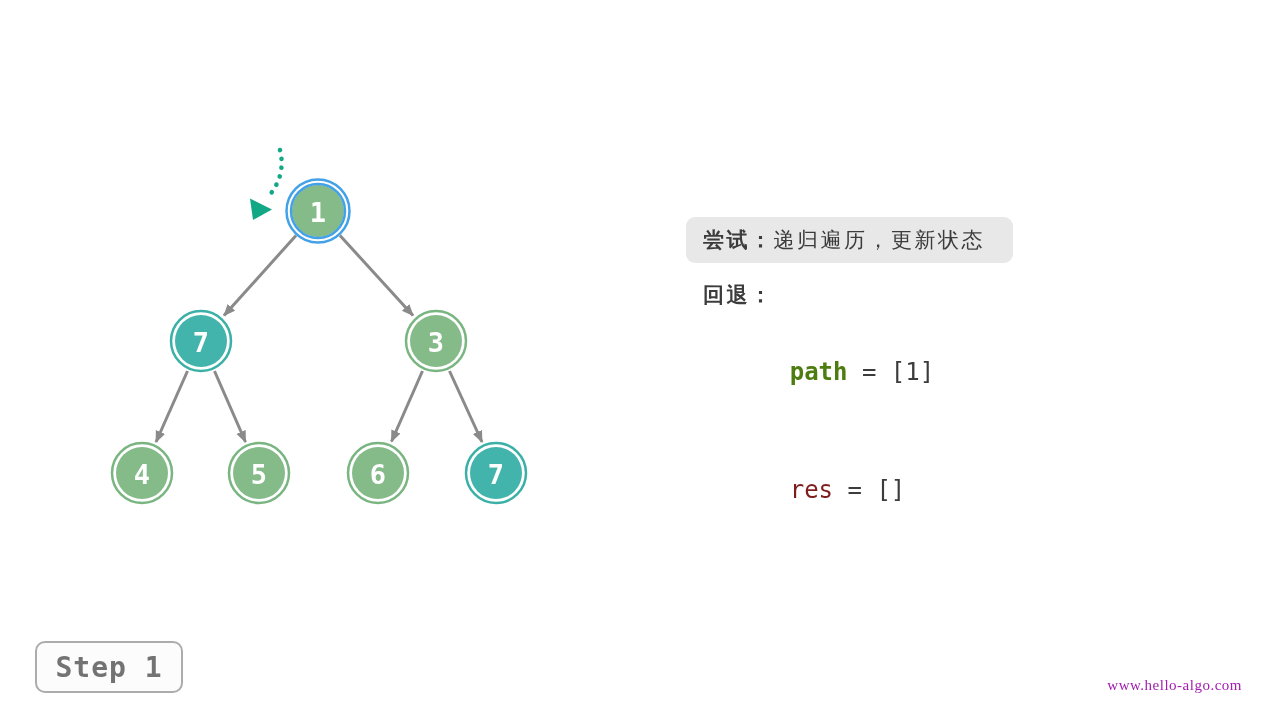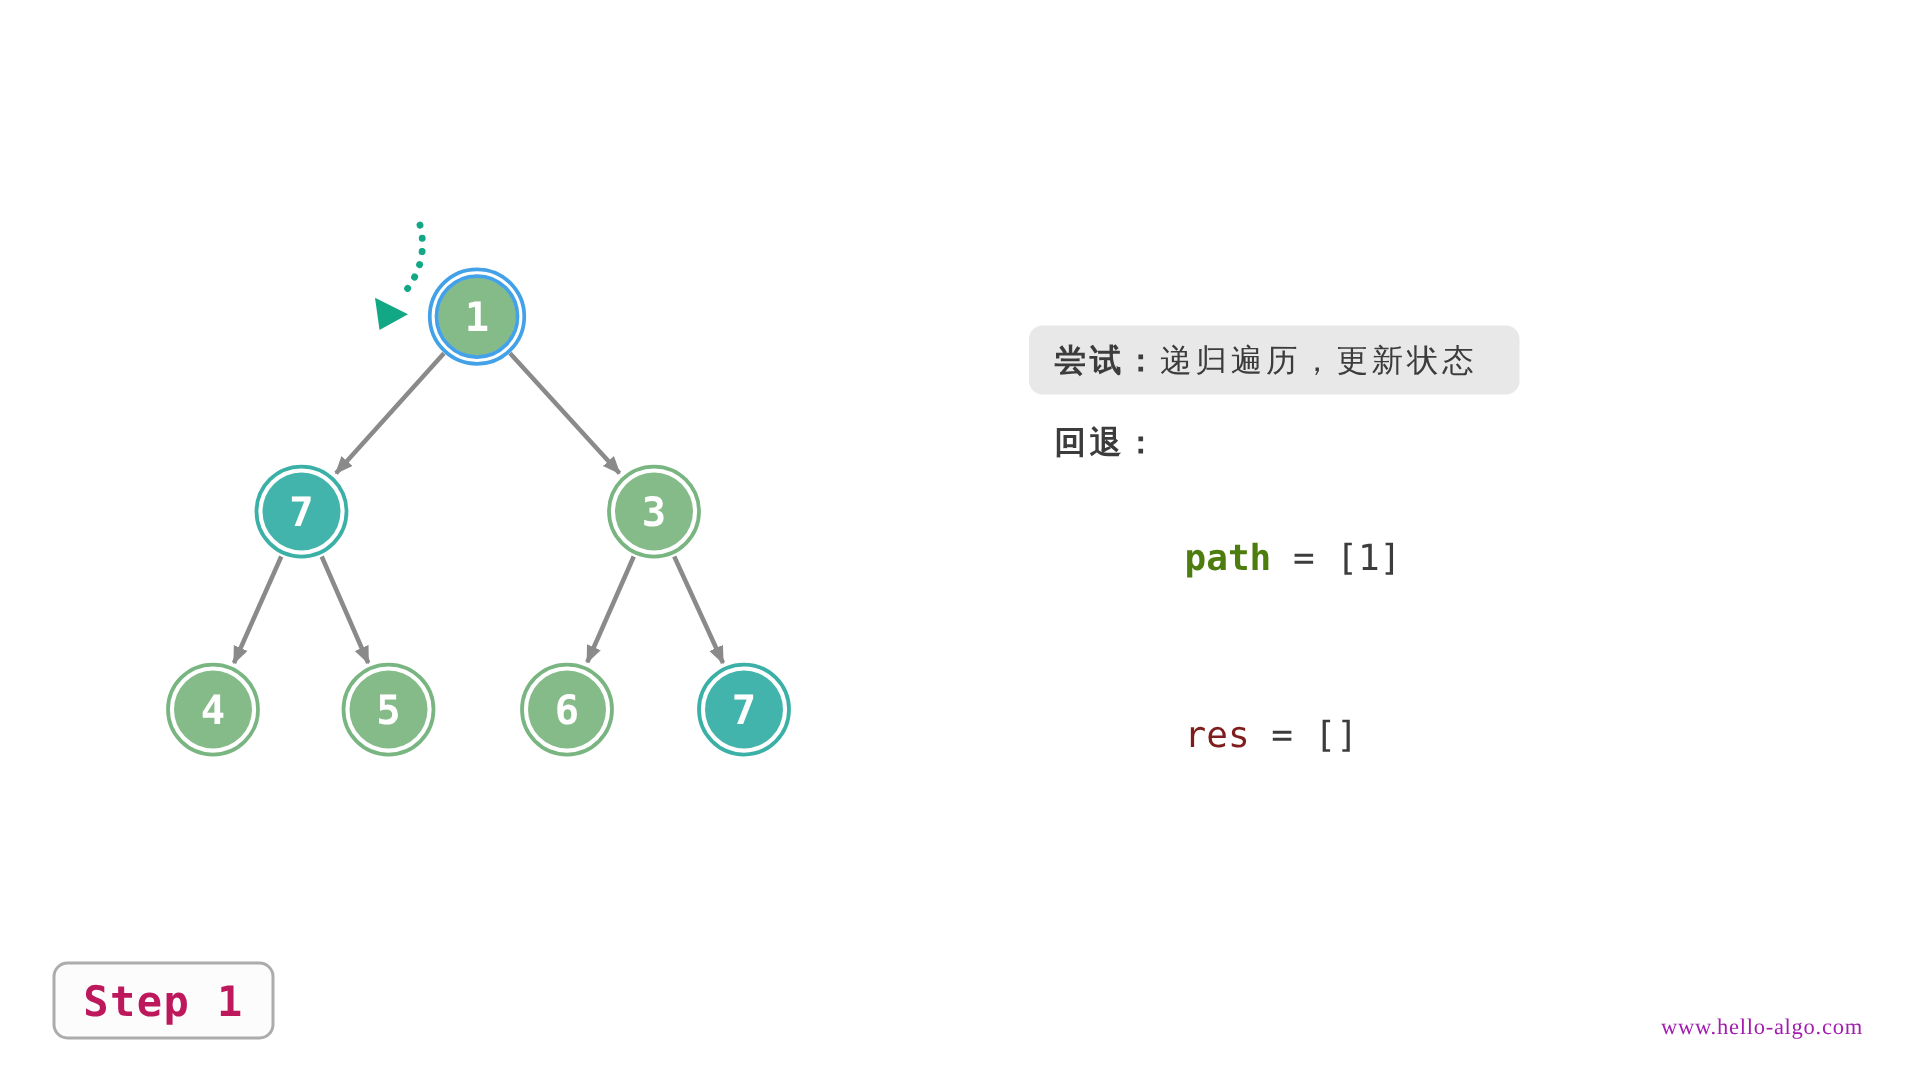--- a/index.html
+++ b/index.html
@@ -36,21 +36,21 @@
   .res-line{left:703px;top:448px;}
   .var-blue{color:#4d7c0f;font-weight:700;}
   .var-teal{color:#7f1d1d;font-weight:400;}
   .code-rest{color:#3C3C3C;}
 
   .step-box{
     left:35px;top:641px;width:148px;height:52px;box-sizing:border-box;
     background:#FCFCFC;border:2px solid #ACACAC;border-radius:10px;
     display:flex;align-items:center;justify-content:center;
     font-family:"DejaVu Sans Mono","Liberation Mono",monospace;
-    font-weight:700;font-size:28px;color:#be185d;letter-spacing:1px;white-space:pre;
+    font-weight:700;font-size:28px;color:#737373;letter-spacing:1px;white-space:pre;
   }
   .watermark{
     right:38px;top:677px;
     font-family:Liberation Serif, serif;
     font-size:15px;color:#a21caf;letter-spacing:0.5px;
   }
 </style>
 </head>
 <body>
 

